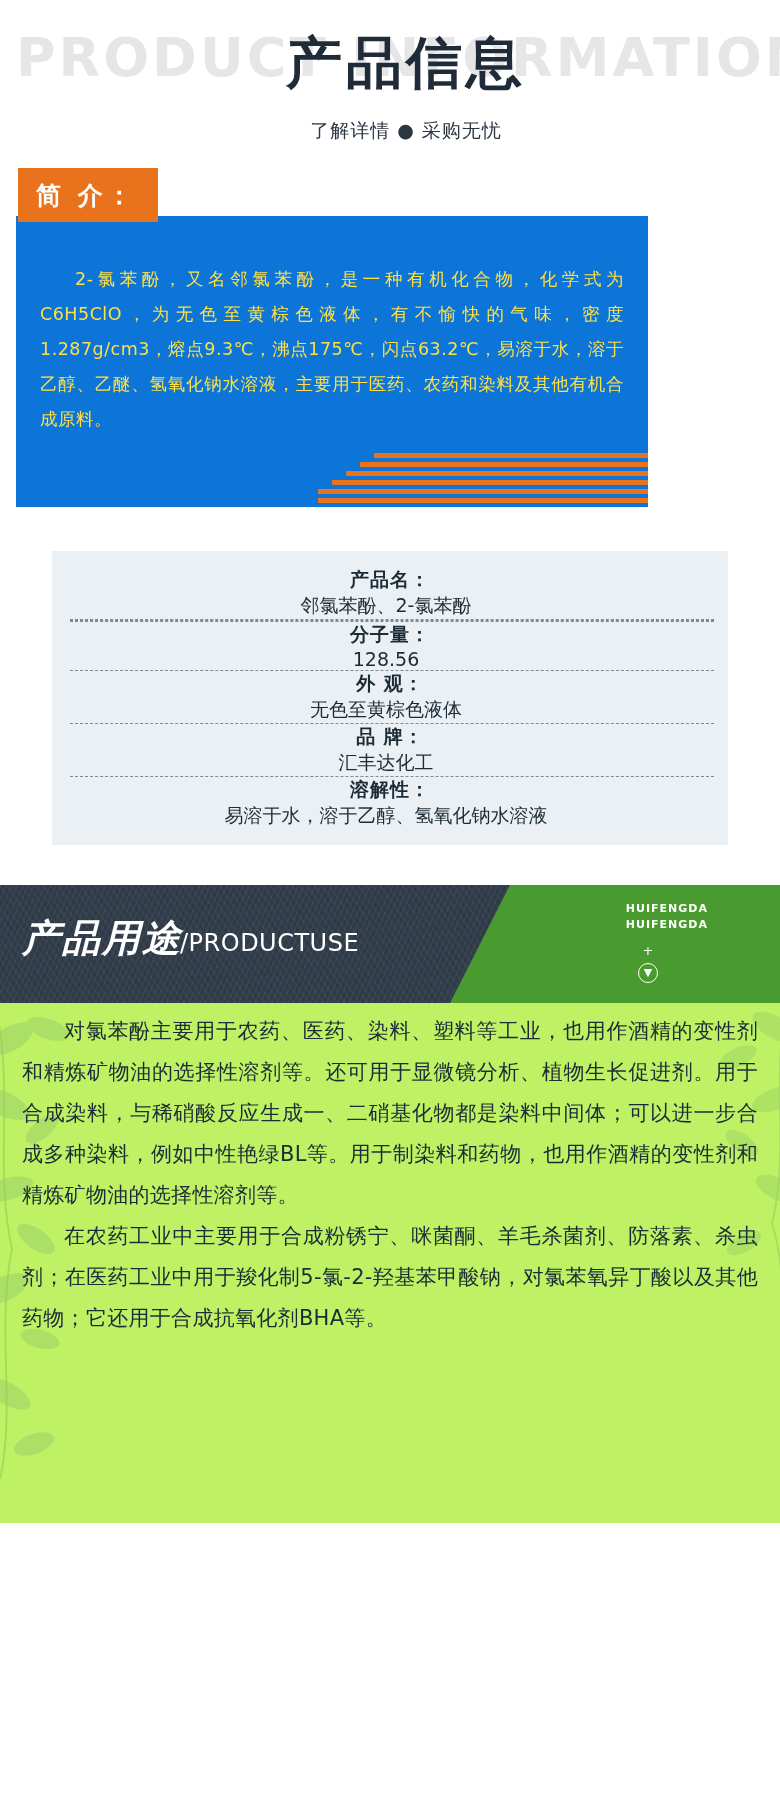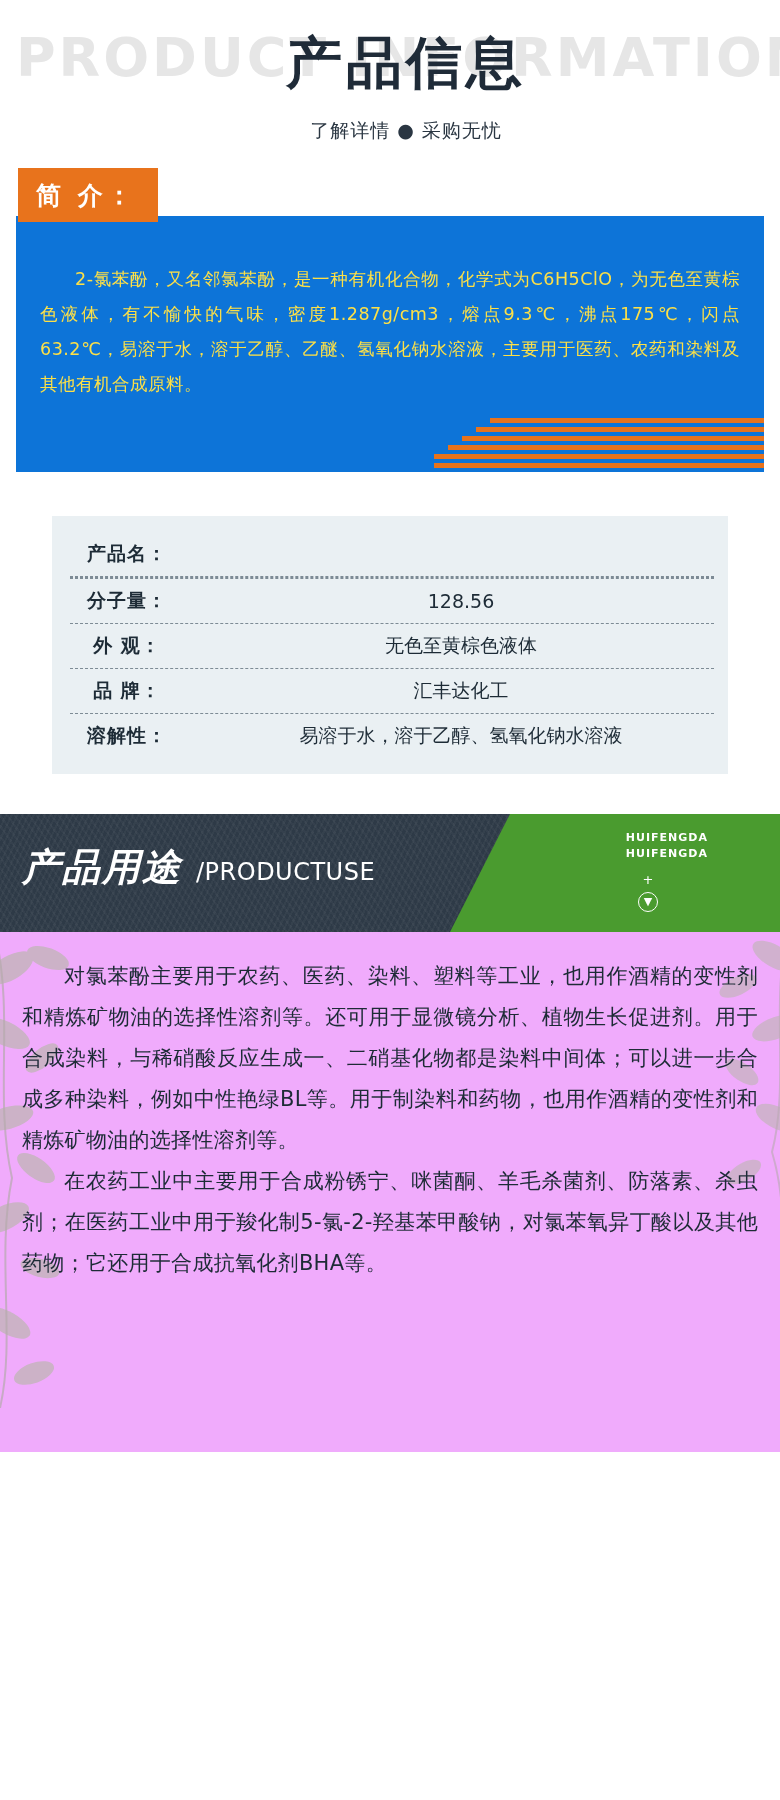--- a/index.html
+++ b/index.html
@@ -51,21 +51,21 @@
     text-align:center;
     font-size: 19px;
     color: #2a3642;
     letter-spacing: 1px;
   }
 
   
   .intro-wrap {
     position: relative;
     margin: 8px 16px 0 16px;
-    width: 748px;
+    width: 632px;
   }
   .intro-tab {
     position: relative;
     z-index: 3;
     width: 140px;
     height: 54px;
     background: #e8731c;
     color: #ffffff;
     font-size: 25px;
     font-weight: bold;
@@ -111,20 +111,21 @@
   .spec {
     margin: 44px 52px 0 52px;
     width: 676px;
     background: #eaf0f3;
     padding: 16px 0 16px 0;
   }
   .spec-row {
     display:flex;
     align-items:center;
     min-height: 44px;
+    flex-direction: column;
   }
   .spec-key {
     width: 150px;
     flex: none;
     text-align: center;
     font-size: 19px;
     font-weight: bold;
     color: #1d2b36;
     letter-spacing: 1px;
   }
@@ -168,21 +169,21 @@
     left: 22px;
     top: 28px;
     font-size: 38px;
     font-weight: 800;
     font-style: italic;
     color:#ffffff;
     letter-spacing: 2px;
   }
   .usage-title-en {
     position:absolute;
-    left: 196px;
+    left: 180px;
     top: 44px;
     font-size: 24px;
     color:#ffffff;
     letter-spacing: 0.5px;
     font-style: normal;
   }
   .brand-en {
     position:absolute;
     right: 72px;
     top: 16px;
@@ -212,22 +213,22 @@
     border-radius: 50%;
     color:#fff;
     font-size: 11px;
     line-height: 18px;
     text-align:center;
   }
 
   
   .usage-body {
     position: relative;
-    padding: 24px 22px 40px 22px;
-    background: #f0abfc;
+    padding: 8px 22px 40px 22px;
+    background: #bef264;
     overflow: hidden;
     min-height: 520px;
   }
   .leaf {
     position:absolute;
     left: -10px;
     top: 6px;
     width: 120px;
     height: 470px;
     opacity: 0.45;
@@ -277,20 +278,21 @@
         <i style="top:40px; left:0px;"></i>
         <i style="top:49px; left:0px;"></i>
       </div>
     </div>
   </div>
 
   <div class="spec">
     <div>
       <div class="spec-row">
         <div class="spec-key">产品名：</div>
+        <div class="spec-val">邻氯苯酚、2-氯苯酚</div>
       </div>
       <div class="spec-sep"></div>
 
       <div class="spec-sep"></div>
 
       <div class="spec-sep"></div>
 
       <div class="spec-row">
         <div class="spec-key">分子量：</div>
         <div class="spec-val">128.56</div>

